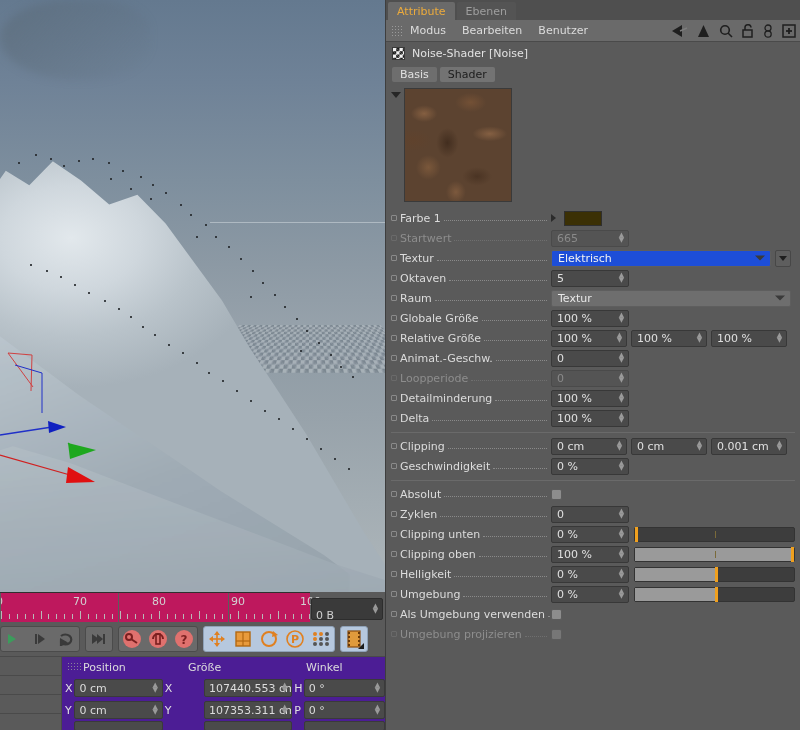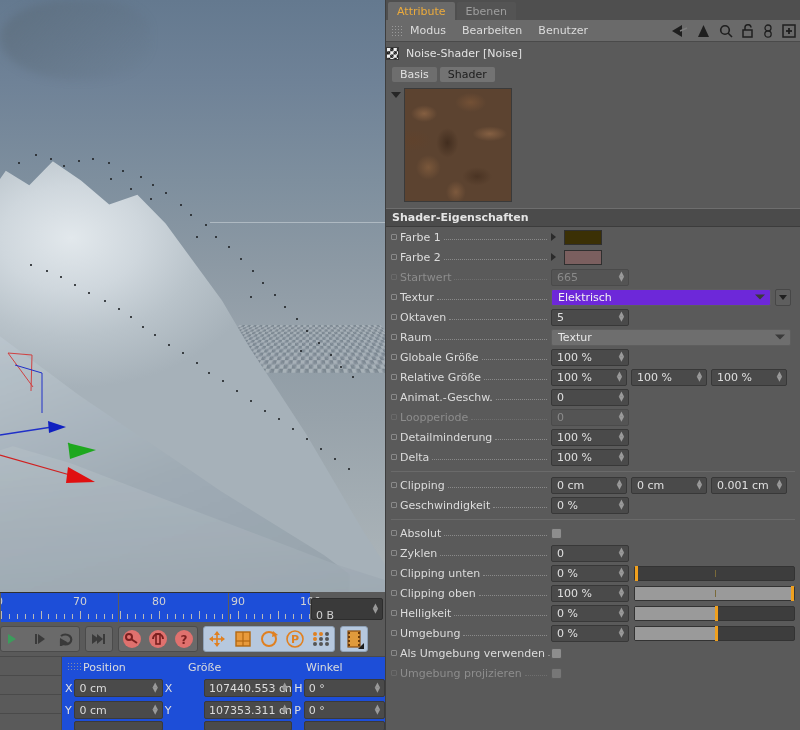--- a/index.html
+++ b/index.html
@@ -69,21 +69,21 @@
     position:absolute; left:0; top:118px; width:385px; height:480px;
     pointer-events:none;
   }
   .edge-dots i{ position:absolute; width:1.5px; height:1.5px; background:#24282c; border-radius:50%; }
 
   .gizmo{ position:absolute; left:0; top:335px; width:200px; height:180px; }
 
   
   .timeline{
     position:absolute; left:0; top:592px; width:310px; height:30px;
-    background:#1d4ed8; border-top:1px solid #2f2f2f;
+    background:#be185d; border-top:1px solid #2f2f2f;
   }
   .tl-num{ position:absolute; top:2px; font-size:11px; color:#d2d2d2; }
   .tl-tick{ position:absolute; bottom:3px; width:1px; background:#b9b9b9; }
   .tl-major{ position:absolute; top:0; width:1px; height:30px; background:#5c5c5c; }
 
   .tl-field{
     position:absolute; left:311px; top:598px; width:72px; height:18px;
     background:#3a3a3a; border:1px solid #2d2d2d; border-radius:2px;
     color:#cfcfcf; font-size:11px; padding:10px 4px;
   }
@@ -102,21 +102,21 @@
   .tbtn{
     width:26px;height:24px; display:flex;align-items:center;justify-content:center;
     color:#3c3c3c;
   }
   .tbtn svg{ display:block; }
   .redbtn circle{ fill:#e0716e; }
 
   
   .coords{
     position:absolute; left:0; top:656px; width:385px; height:74px;
-    background:#1d4ed8; border-top:1px solid #4a4a4a;
+    background:#4c1d95; border-top:1px solid #4a4a4a;
   }
   .coords-left{ position:absolute; left:0; top:0; width:62px; height:74px; background:#5a5a5a; border-right:1px solid #4a4a4a;}
   .coords-left .lcell{ height:19px; border-bottom:1px solid #4a4a4a; }
   .coords-body{ position:absolute; left:63px; top:0; right:0; height:74px; }
   .chead{ display:flex; height:20px; align-items:center; }
   .chead .dots{ width:16px; height:10px; margin-left:4px;
     background-image: radial-gradient(#9a9a9a 35%, transparent 36%);
     background-size:3px 3px; opacity:.8;}
   .chead span{ font-size:11px; color:#dcdcdc; }
   .crow{ display:flex; align-items:center; height:22px; gap:0; }
@@ -143,21 +143,21 @@
     height:22px; background:#6a6a6a; display:flex; align-items:center;
     border-bottom:1px solid #4a4a4a; position:relative;
   }
   .mgrip{ width:13px;height:11px; margin:0 6px 0 5px;
     background-image: radial-gradient(#9a9a9a 35%, transparent 36%);
     background-size:3px 3px;}
   .mitem{ font-size:11px; color:#dcdcdc; margin-right:16px; }
   .micons{ position:absolute; right:4px; top:0; height:22px; display:flex; align-items:center; gap:9px;}
   .micons .ic{ color:#2e2e2e; display:flex; align-items:center; }
 
-  .objrow{ height:22px; display:flex; align-items:center; padding-left:0; background:#5a5a5a;}
+  .objrow{ height:22px; display:flex; align-items:center; padding-left:6px; background:#5a5a5a;}
   .checkicon{
     width:13px;height:13px;margin-right:7px;
     background-image:
       linear-gradient(45deg,#1a1a1a 25%,transparent 25%,transparent 75%,#1a1a1a 75%),
       linear-gradient(45deg,#1a1a1a 25%,transparent 25%,transparent 75%,#1a1a1a 75%);
     background-size:6.5px 6.5px; background-position:0 0,3.25px 3.25px; background-color:#f2f2f2;
     border:1px solid #3a3a3a;
   }
   .objname{ font-size:11px; color:#e2e2e2; }
 
@@ -207,21 +207,21 @@
 
   .field{
     position:relative; height:17px; background:#4a4a4a; border:1px solid #383838;
     border-radius:2px; color:#e0e0e0; font-size:11px; padding:1px 13px 1px 5px;
     display:flex; align-items:flex-end; flex:none;
   }
   .field.dim{ color:#8a8a8a; background:#545454; border-color:#4a4a4a;}
   .field.w-num{ width:78px; }
   .field.w-num2{ width:76px; }
   .combo{
-    position:relative; height:17px; background:#6d28d9; border:1px solid #5e5e5e;
+    position:relative; height:17px; background:#1d4ed8; border:1px solid #5e5e5e;
     border-radius:2px; color:#f2f2f2; font-size:11px; padding:1px 18px 1px 6px;
     display:flex; align-items:center;
   }
   .combo.dark{ background:#6e6e6e; color:#e8e8e8;}
   .caret{
     position:absolute; right:5px; top:50%; transform:translateY(-50%);
     width:0;height:0;border-left:5px solid transparent;border-right:5px solid transparent;
     border-top:5px solid #3a3a3a;
   }
   .extra-btn{
@@ -634,40 +634,30 @@
     <div class="subtabs">
       <div class="stab">Basis</div>
       <div class="stab sel">Shader</div>
     </div>
 
     <div class="preview-wrap">
       <div class="prev-arrow"></div>
       <div class="preview"></div>
     </div>
 
-    <div class="secthead">Shader-Eigenschaften</div>
 
     <div id="props1">
         <div class="prow">
           <div class="labelzone">
             <div class="bullet"></div>
             <div class="plabel">Farbe 1</div>
             <div class="pdots"></div>
           </div>
           <div class="tri"></div>
           <div class="swatch" style="background: rgb(59, 48, 5);"></div>
-        </div>
-        <div class="prow">
-          <div class="labelzone">
-            <div class="bullet"></div>
-            <div class="plabel">Farbe 2</div>
-            <div class="pdots"></div>
-          </div>
-          <div class="tri"></div>
-          <div class="swatch" style="background: rgb(123, 95, 95);"></div>
         </div>
         <div class="prow">
           <div class="labelzone">
             <div class="bullet off"></div>
             <div class="plabel dim">Startwert</div>
             <div class="pdots dim"></div>
           </div>
           <div class="field w-num dim">
             <span>665</span>
             <span class="spin">▲<br>▼</span>

